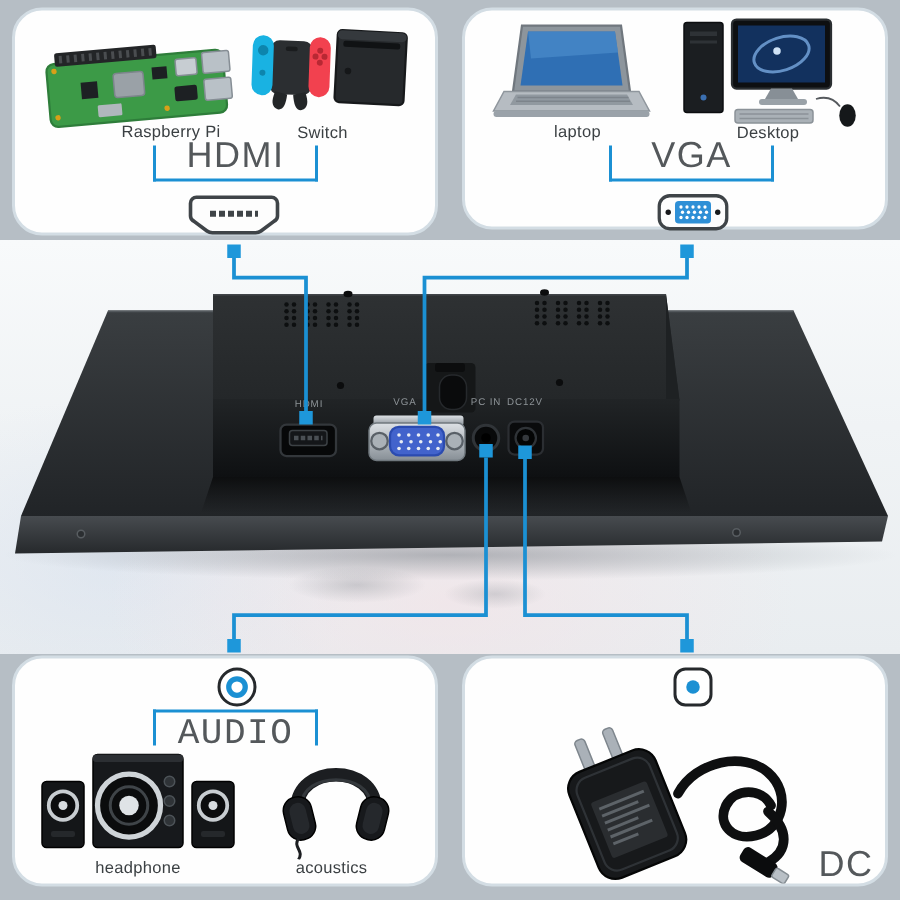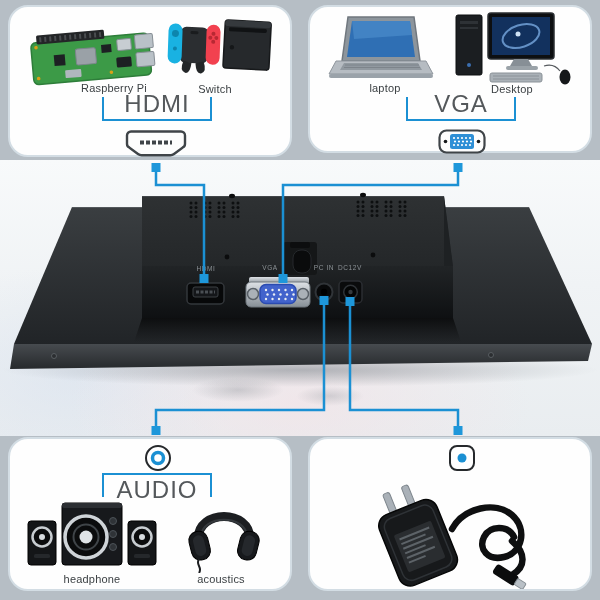--- a/index.html
+++ b/index.html
@@ -338,21 +338,21 @@
     </g>
   </svg>
 </div>
 
 <div class="panel bl">
   <svg class="abs" style="left:134px;top:5px;" width="28" height="28" viewBox="0 0 28 28">
     <circle cx="14" cy="14" r="12" fill="#ffffff" stroke="#26292c" stroke-width="2"></circle>
     <circle cx="14" cy="14" r="5.5" fill="#ffffff" stroke="#1b90d3" stroke-width="3.5"></circle>
   </svg>
 
-  <div class="bracket up" style="left:92px;top:34px;width:110px;height:24px;">
+  <div class="bracket up" style="left:92px;top:34px;width:110px;height:24px;font-family:Liberation Mono, monospace;">
     <span class="title">AUDIO</span>
   </div>
 
   <svg class="abs" style="left:12px;top:58px;" width="140" height="74" viewBox="0 0 140 74">
     <rect x="6" y="24" width="28" height="44" rx="3" fill="#141618" stroke="#000" stroke-width="1"></rect>
     <circle cx="20" cy="40" r="9.5" fill="#0b0c0d" stroke="#c8cdd1" stroke-width="2.5"></circle>
     <circle cx="20" cy="40" r="3" fill="#d8dcdf"></circle>
     <rect x="12" y="57" width="16" height="4" rx="1.5" fill="#25282b"></rect>
     <rect x="106" y="24" width="28" height="44" rx="3" fill="#141618" stroke="#000" stroke-width="1"></rect>
     <circle cx="120" cy="40" r="9.5" fill="#0b0c0d" stroke="#c8cdd1" stroke-width="2.5"></circle>
@@ -408,13 +408,14 @@
         <rect x="41" y="83" width="30" height="2"></rect>
           <rect x="41" y="88" width="18" height="2"></rect>
       </g>
     </g>
     <g transform="rotate(32 148 110)">
       <rect x="132" y="104" width="26" height="11" rx="3.5" fill="#0b0c0d"></rect>
       <rect x="157" y="106" width="10" height="7" rx="1.5" fill="#b9c0c6" stroke="#868e94" stroke-width="1"></rect>
     </g>
   </svg>
 
+  <div class="dc-title" style="left:224px;top:124px;width:60px;">DC</div>
 </div>
 
 </body></html>

